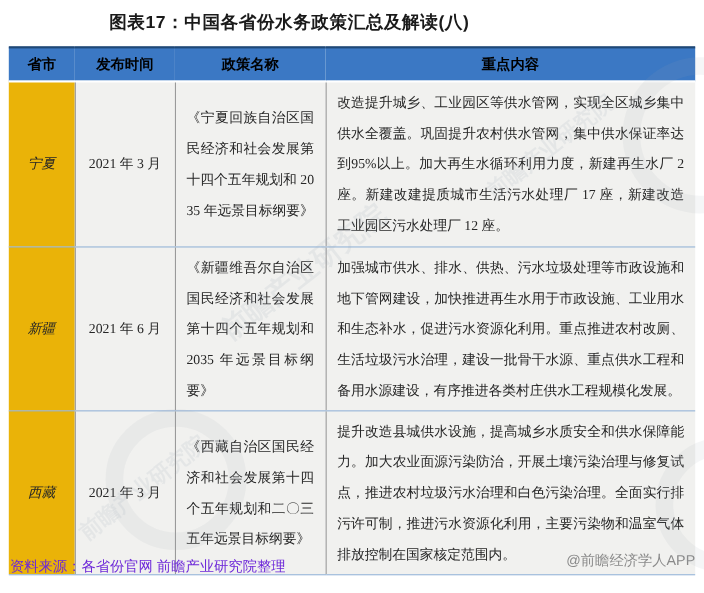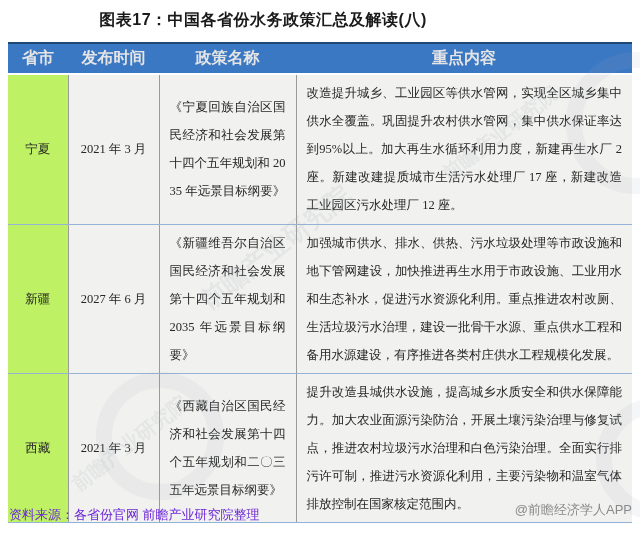--- a/index.html
+++ b/index.html
@@ -20,41 +20,42 @@
   table.policy-table {
     position:absolute; left:8px; top:42px;
     width:624px;
     border-collapse:collapse; table-layout:fixed;
   }
   table.policy-table col.c-province { width:60px; }
   table.policy-table col.c-date     { width:91px; }
   table.policy-table col.c-policy   { width:137px; }
   table.policy-table col.c-content  { width:336px; }
   thead th {
-    background:#3b78c4; color:#e5e5e5;
+    background:#3b78c4; color:#000000;
     font-family:"Liberation Sans","DejaVu Sans",sans-serif;
-    font-weight:bold; font-size:16px;
+    font-weight:bold; font-size:13px;
     height:29px; padding:0;
     border-top:2px solid #1e4877;
     border-bottom:2px solid #ffffff;
   }
   tbody td {
     font-size:12.5px; color:#262626;
     vertical-align:middle;
     background:#f1f1ef;
     border-bottom:1px solid #94b3d6;
     line-height:28px;
     padding:4px 10px;
     text-align:justify;
     word-break:break-all;
   }
   tbody td + td { border-left:1px solid #9a9a9a; }
   td.cell-province {
-    background:#bef264; text-align:center;
+    background:#eab308; text-align:center;
     padding:20px 4px;
+    font-style:italic;
   }
   td.cell-date { text-align:center; padding:21px 6px; }
   tr.row-1 { height:150px; }
   tr.row-2 { height:138px; }
   tr.row-3 { height:138px; }
   .footer-source {
     position:absolute; left:9px; top:506px;
     font-family:"Liberation Sans","DejaVu Sans",sans-serif;
     font-size:13px; color:#6d28d9;
   }
@@ -102,21 +103,21 @@
   </thead>
   <tbody>
     <tr class="row-1">
       <td class="cell-province">宁夏</td>
       <td class="cell-date">2021 年 3 月</td>
       <td class="cell-policy">《宁夏回族自治区国民经济和社会发展第十四个五年规划和 2035 年远景目标纲要》</td>
       <td class="cell-content">改造提升城乡、工业园区等供水管网，实现全区城乡集中供水全覆盖。巩固提升农村供水管网，集中供水保证率达到95%以上。加大再生水循环利用力度，新建再生水厂 2 座。新建改建提质城市生活污水处理厂 17 座，新建改造工业园区污水处理厂 12 座。</td>
     </tr>
     <tr class="row-2">
       <td class="cell-province">新疆</td>
-      <td class="cell-date">2027 年 6 月</td>
+      <td class="cell-date">2021 年 6 月</td>
       <td class="cell-policy">《新疆维吾尔自治区国民经济和社会发展第十四个五年规划和 2035 年远景目标纲要》</td>
       <td class="cell-content">加强城市供水、排水、供热、污水垃圾处理等市政设施和地下管网建设，加快推进再生水用于市政设施、工业用水和生态补水，促进污水资源化利用。重点推进农村改厕、生活垃圾污水治理，建设一批骨干水源、重点供水工程和备用水源建设，有序推进各类村庄供水工程规模化发展。</td>
     </tr>
     <tr class="row-3">
       <td class="cell-province">西藏</td>
       <td class="cell-date">2021 年 3 月</td>
       <td class="cell-policy">《西藏自治区国民经济和社会发展第十四个五年规划和二〇三五年远景目标纲要》</td>
       <td class="cell-content">提升改造县城供水设施，提高城乡水质安全和供水保障能力。加大农业面源污染防治，开展土壤污染治理与修复试点，推进农村垃圾污水治理和白色污染治理。全面实行排污许可制，推进污水资源化利用，主要污染物和温室气体排放控制在国家核定范围内。</td>
     </tr>
   </tbody>

